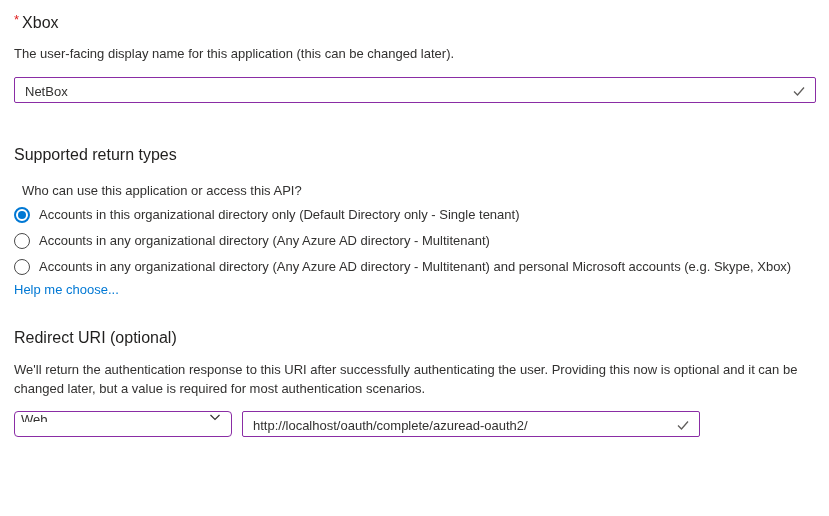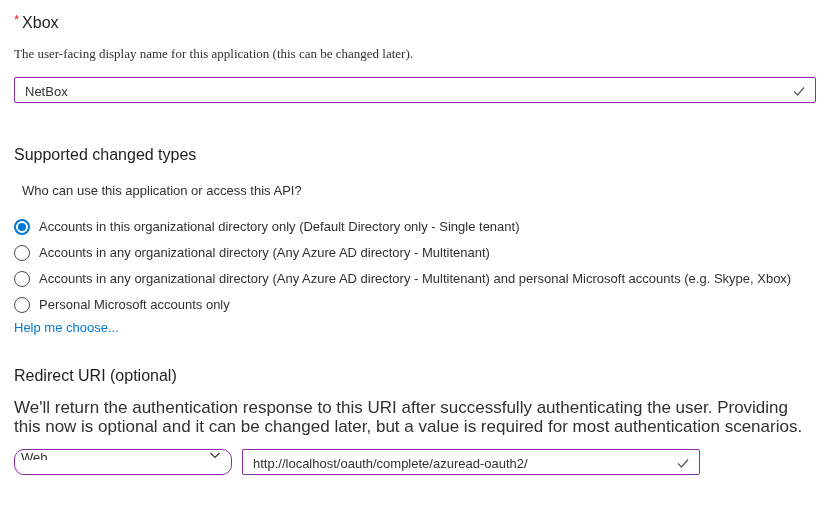--- a/index.html
+++ b/index.html
@@ -25,21 +25,20 @@
     color: #e02020;
     font-size: 13px;
     vertical-align: 4px;
     margin-right: 3px;
   }
   .field-desc {
     margin: 16px 0 0 0;
     font-size: 13px;
     line-height: 14px;
     color: #323130;
-    font-family: Liberation Serif, serif;
   }
 
   .input-wrap {
     margin-top: 16px;
     height: 26px;
     border: 1px solid #8a2da5;
     border-radius: 2px;
     display: flex;
     align-items: center;
     padding: 2px 8px 0 0;
@@ -57,21 +56,21 @@
     min-width: 0;
   }
   .check-icon { flex: 0 0 auto; display: block; }
 
   .account-types { margin-top: 43px; }
   .question-text {
     margin: 21px 0 0 8px;
     font-size: 13px;
     line-height: 14px;
   }
-  .radio-list { margin-top: 16px; }
+  .radio-list { margin-top: 4px; }
   .radio-row {
     height: 26px;
     display: flex;
     align-items: center;
     cursor: pointer;
   }
   .radio-circle {
     width: 16px; height: 16px;
     border-radius: 50%;
     border: 1px solid #4a4a4a;
@@ -100,35 +99,35 @@
     font-size: 13px;
     line-height: 14px;
     color: #0078d4;
     text-decoration: none;
     cursor: pointer;
   }
 
   .redirect-section-title { margin-top: 31px; }
   .redirect-desc {
     margin: 14px 0 0 0;
-    font-size: 17px;
+    font-size: 13px;
     line-height: 19px;
     max-width: 806px;
   }
 
   .uri-row {
     margin-top: 13px;
     display: flex;
     gap: 10px;
   }
   .select-wrap {
     width: 218px;
     height: 26px;
     border: 1px solid #8a2da5;
-    border-radius: 10px;
+    border-radius: 4px;
     display: flex;
     align-items: center;
     padding: 0 8px 14px 0;
     background: #fff;
     position: relative;
   }
   .select-wrap select {
     appearance: none;
     -webkit-appearance: none;
     -moz-appearance: none;
@@ -158,39 +157,35 @@
   <p class="field-desc">The user-facing display name for this application (this can be changed later).</p>
 
   <div class="input-wrap">
     <input type="text" value="NetBox" style="">
     <svg class="check-icon" width="16" height="16" viewBox="0 0 16 16">
       <path d="M3 8.5 L6.5 12 L13 4.5" fill="none" stroke="#605e5c" stroke-width="1.3"></path>
     </svg>
   </div>
 
   <div class="account-types">
-    <h2 class="section-heading">Supported changed types</h2>
+    <h2 class="section-heading">Supported return types</h2>
     <p class="question-text">Who can use this application or access this API?</p>
 
     <div class="radio-list">
       <div class="radio-row">
         <span class="radio-circle checked"></span>
         <span class="radio-label">Accounts in this organizational directory only (Default Directory only - Single tenant)</span>
       </div>
       <div class="radio-row">
         <span class="radio-circle"></span>
         <span class="radio-label">Accounts in any organizational directory (Any Azure AD directory - Multitenant)</span>
       </div>
       <div class="radio-row">
         <span class="radio-circle"></span>
         <span class="radio-label">Accounts in any organizational directory (Any Azure AD directory - Multitenant) and personal Microsoft accounts (e.g. Skype, Xbox)</span>
-      </div>
-      <div class="radio-row">
-        <span class="radio-circle"></span>
-        <span class="radio-label">Personal Microsoft accounts only</span>
       </div>
     </div>
 
     <a class="help-link" href="#">Help me choose...</a>
   </div>
 
   <div>
     <h2 class="section-heading redirect-section-title">Redirect URI (optional)</h2>
     <p class="redirect-desc">We'll return the authentication response to this URI after successfully authenticating the user. Providing this now is optional and it can be changed later, but a value is required for most authentication scenarios.</p>
 

